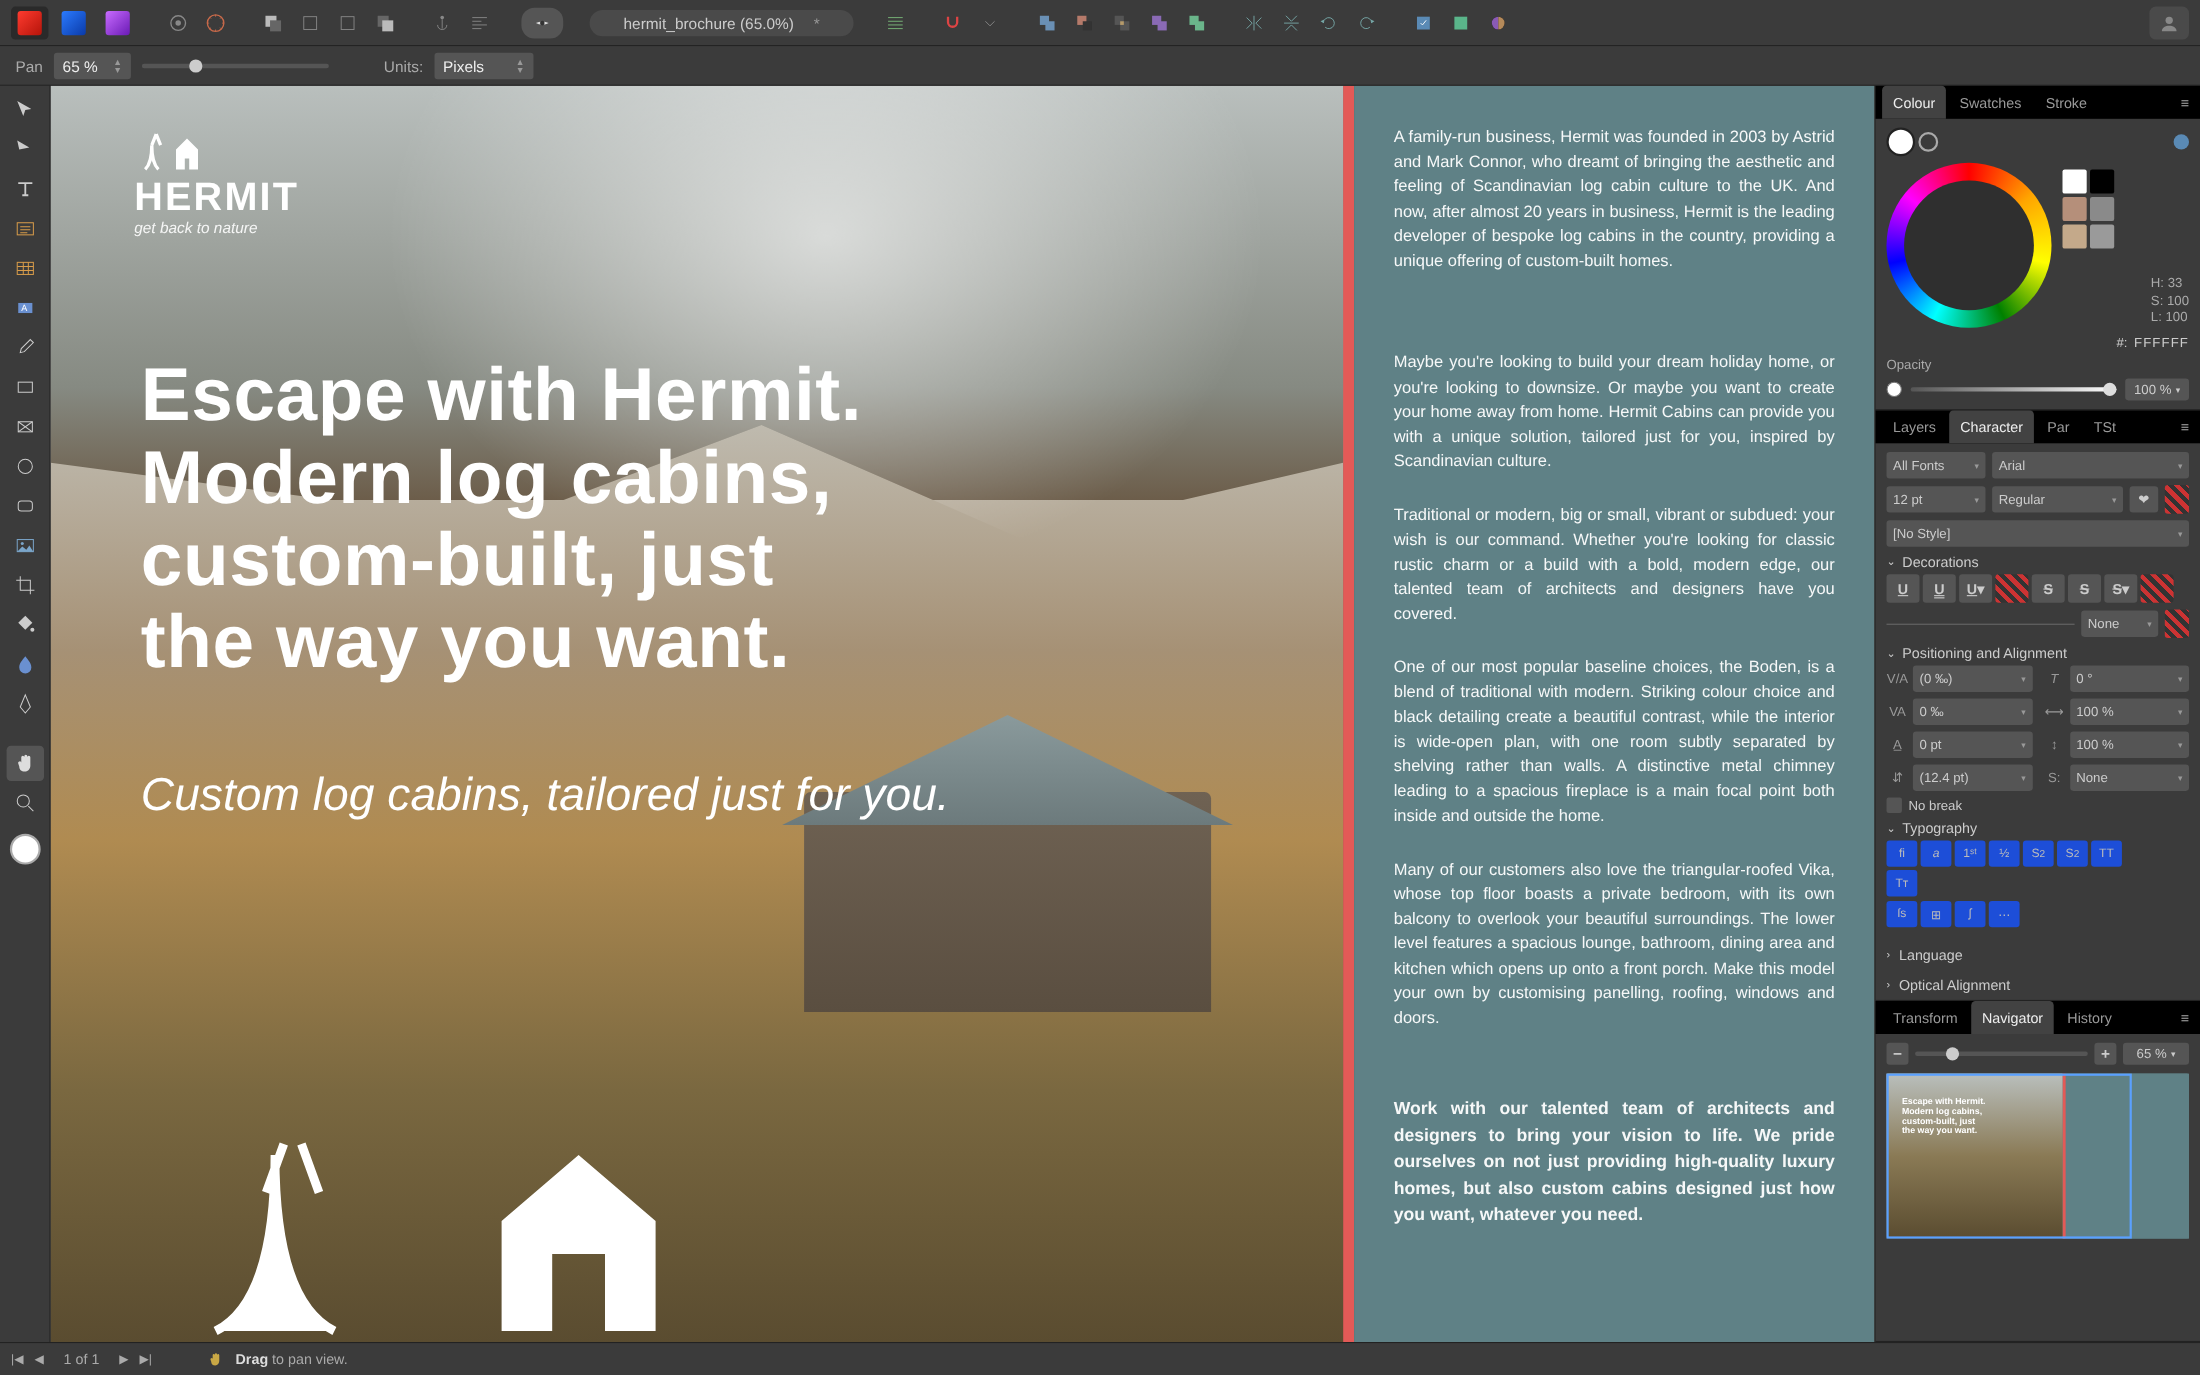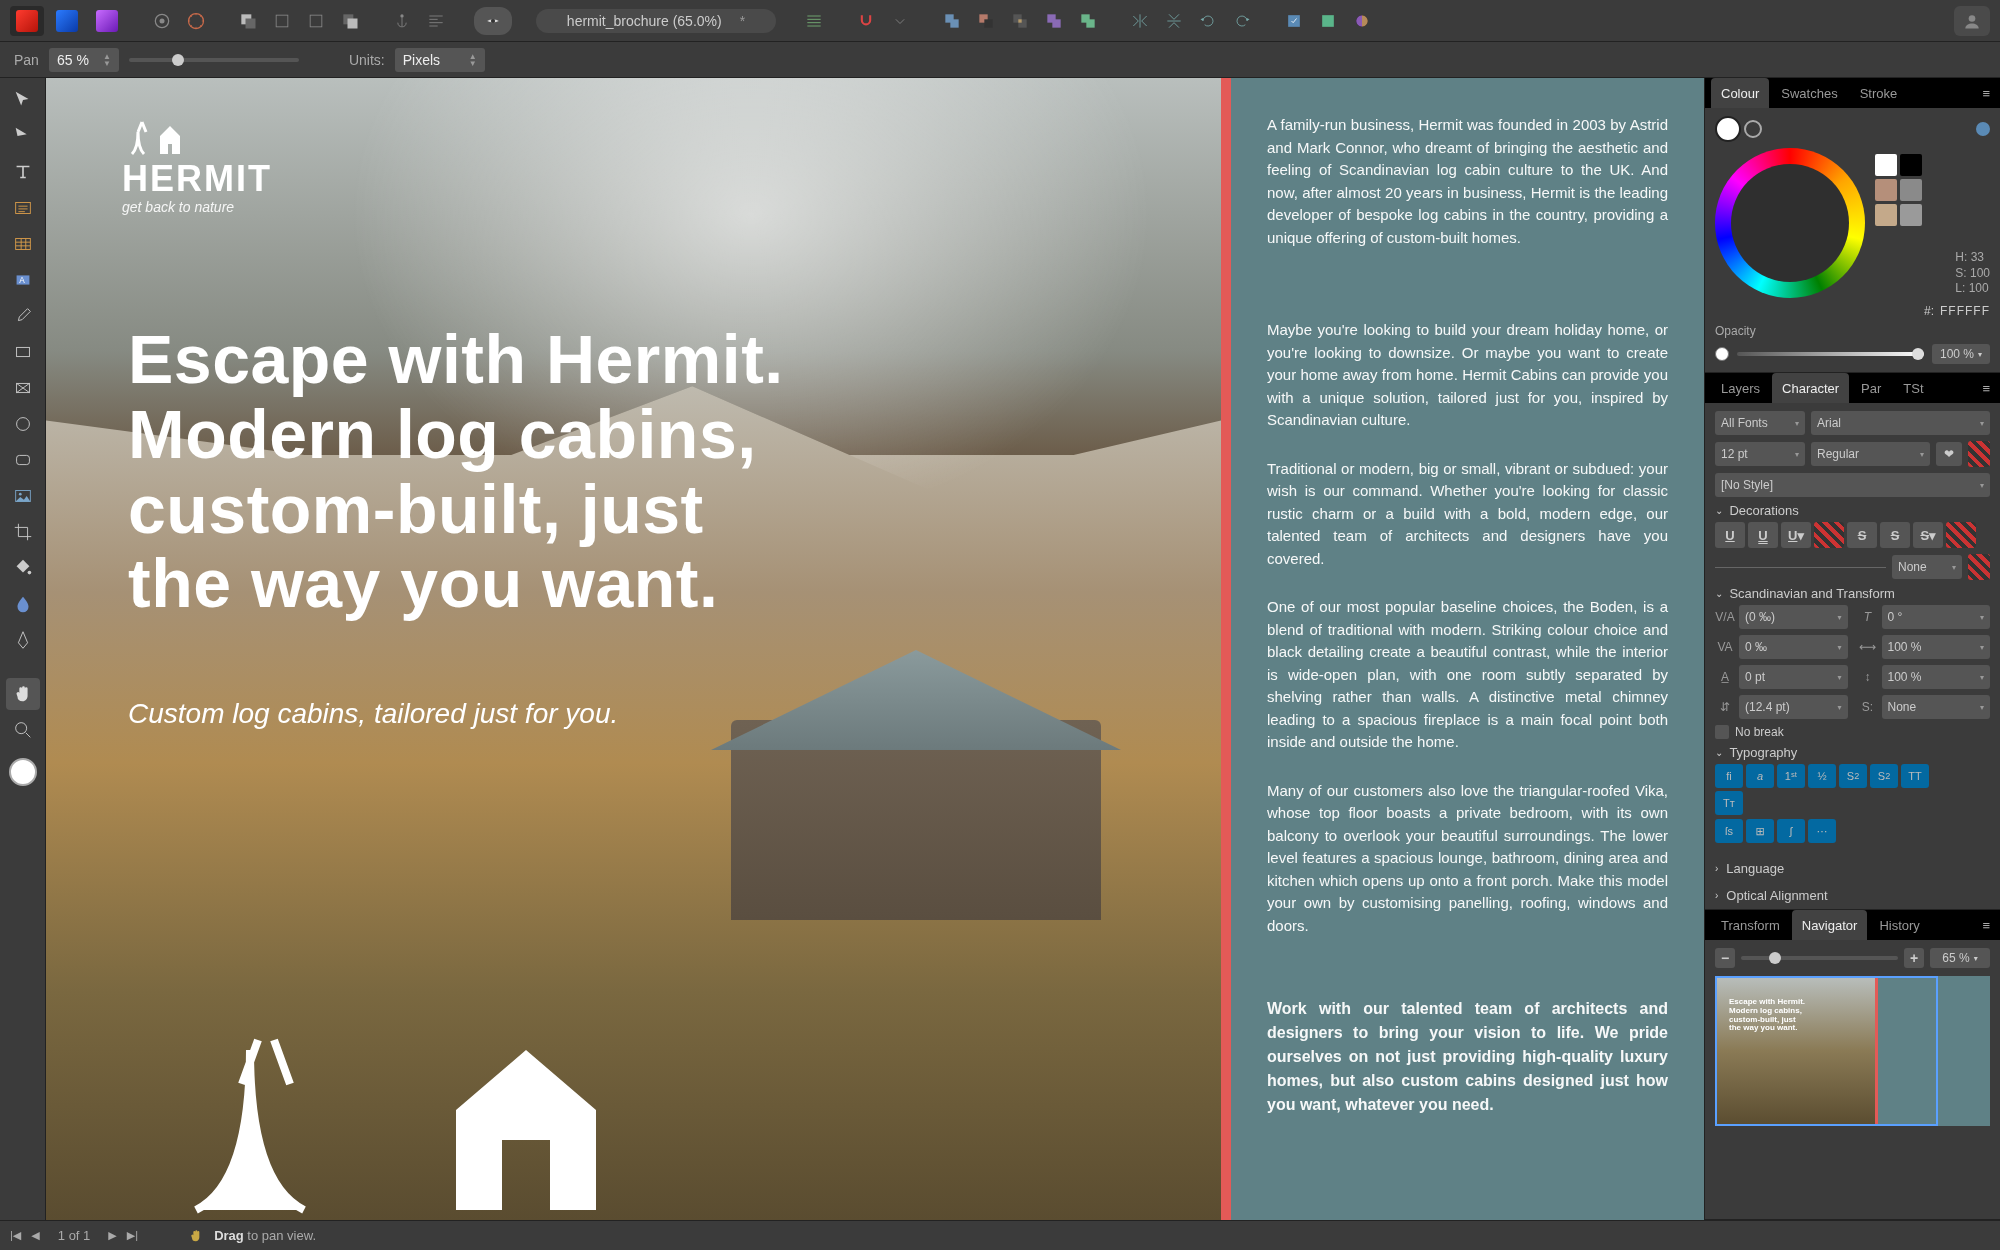--- a/index.html
+++ b/index.html
@@ -42,21 +42,21 @@
 .spread { position: absolute; top: 0; left: 0; right: 0; height: 100%; display: flex; }
 .page-left { flex: 0 0 1175px; position: relative; background: linear-gradient(to bottom, #aeb5b4 0%, #c8cac5 20%, #a69175 45%, #b08b51 60%, #7a6840 80%, #5a4c30 100%); }
 .page-left .mountain { position: absolute; top: 0; left: 0; right: 0; height: 60%; background: radial-gradient(ellipse at 60% 20%, rgba(255,255,255,.6), transparent 40%), linear-gradient(to bottom, #b9bfbd, #868a82 40%, #6c5d4a 55%, transparent 55%); clip-path: polygon(0 0,100% 0,100% 50%,75% 60%,55% 45%,35% 58%,0 50%); }
 .page-left .cabin { position: absolute; right: 120px; bottom: 300px; width: 370px; height: 200px; background: linear-gradient(#6f6253,#5a4e40); border-radius: 6px 6px 0 0; }
 .page-left .cabin::before { content: ""; position: absolute; top: -70px; left: -20px; right: -20px; height: 100px; background: linear-gradient(#8a9a9c,#6c7a7c); clip-path: polygon(50% 0,100% 100%,0 100%); }
 .page-left .logo { position: absolute; top: 38px; left: 76px; color: #fff; }
 .page-left .logo .icon-row svg { width: 64px; height: 42px; }
 .page-left .logo .word { font-weight: 800; font-size: 36px; letter-spacing: 2px; text-transform: uppercase; line-height: 1; }
 .page-left .logo .tagline { font-size: 14px; font-style: italic; opacity: .9; margin-top: 2px; }
 .page-left .headline { position: absolute; top: 244px; left: 82px; color: #fff; font-size: 68px; font-weight: 800; line-height: 1.1; letter-spacing: .5px; }
-.page-left .subhead { position: absolute; top: 620px; left: 82px; color: #fff; font-size: 28px; font-style: italic; }
+.page-left .subhead { position: absolute; top: 620px; left: 82px; color: #fff; font-size: 42px; font-style: italic; }
 .page-left .brand-marks { position: absolute; bottom: 0; left: 120px; display: flex; gap: 60px; }
 .page-left .brand-marks svg { width: 200px; height: 200px; fill: #fff; }
 
 .page-divider { flex: 0 0 10px; background: #e35a57; }
 .page-right { flex: 1; background: #5f8186; padding: 36px; color: #fff; font-size: 16px; line-height: 1.5; text-align: justify; overflow: hidden; }
 .page-right .intro { font-weight: 500; margin-bottom: 70px; }
 .page-right p { margin-bottom: 26px; opacity: .95; font-size: 15px; }
 .page-right .cta { font-weight: 700; margin-top: 60px; font-size: 16px; }
 
 
@@ -99,21 +99,21 @@
 .deco-btn.red { background: repeating-linear-gradient(45deg,#c33,#c33 4px,#333 4px,#333 8px); }
 .thin-row { display: flex; align-items: center; gap: 6px; }
 .thin-row .ln { flex: 1; height: 1px; background: #666; }
 .grid-2 { display: grid; grid-template-columns: 1fr 1fr; gap: 6px 10px; }
 .g-cell { display: flex; align-items: center; gap: 4px; }
 .g-cell .glyph { width: 20px; color: #999; font-size: 12px; text-align: center; }
 .g-cell .field { flex: 1; }
 .chk-row { display: flex; align-items: flex-end; gap: 6px; margin-top: 6px; font-size: 12px; }
 .chk { width: 14px; height: 14px; background: #555; border-radius: 2px; }
 .typo-grid { display: grid; grid-template-columns: repeat(7,28px); gap: 3px; margin-bottom: 4px; }
-.typo-btn { width: 28px; height: 24px; background: #0369a1; border-radius: 3px; display: flex; align-items: center; justify-content: center; font-size: 11px; color: #bbb; }
+.typo-btn { width: 28px; height: 24px; background: #1d4ed8; border-radius: 3px; display: flex; align-items: center; justify-content: center; font-size: 11px; color: #bbb; }
 .collapsed { display: flex; align-items: center; gap: 8px; padding: 6px 10px; color: #ccc; }
 .collapsed .chev { font-size: 10px; }
 
 
 .nav-body { padding: 8px 10px; }
 .nav-zoom-row { display: flex; align-items: center; gap: 6px; margin-bottom: 8px; }
 .sq-btn { width: 20px; height: 20px; background: #555; border-radius: 3px; display: flex; align-items: center; justify-content: center; font-size: 14px; font-weight: bold; }
 .nav-slider { flex: 1; height: 4px; background: #555; border-radius: 2px; position: relative; }
 .nav-slider .dot { position: absolute; left: 28px; top: -4px; width: 12px; height: 12px; background: #ccc; border-radius: 50%; }
 .nav-preview { width: 100%; height: 150px; background: #5f8186; border-radius: 2px; position: relative; display: flex; }
@@ -584,21 +584,21 @@
             <div class="ln"></div>
             <div class="field" style="flex:0 0 70px">
               <span>None</span>
               <span class="ar">▾</span>
             </div>
             <div class="icon-btn deco-btn red" style="width:22px"></div>
           </div>
 
         <div class="section-hdr">
             <span class="chev">⌄</span>
-            <span>Scandinavian and Transform</span>
+            <span>Positioning and Alignment</span>
           </div>
         <div class="grid-2">
           <div class="g-cell">
               <span class="glyph">V/A</span>
               <div class="field">
                 <span>(0 ‰)</span>
                 <span class="ar">▾</span>
               </div>
             </div>
           <div class="g-cell">

